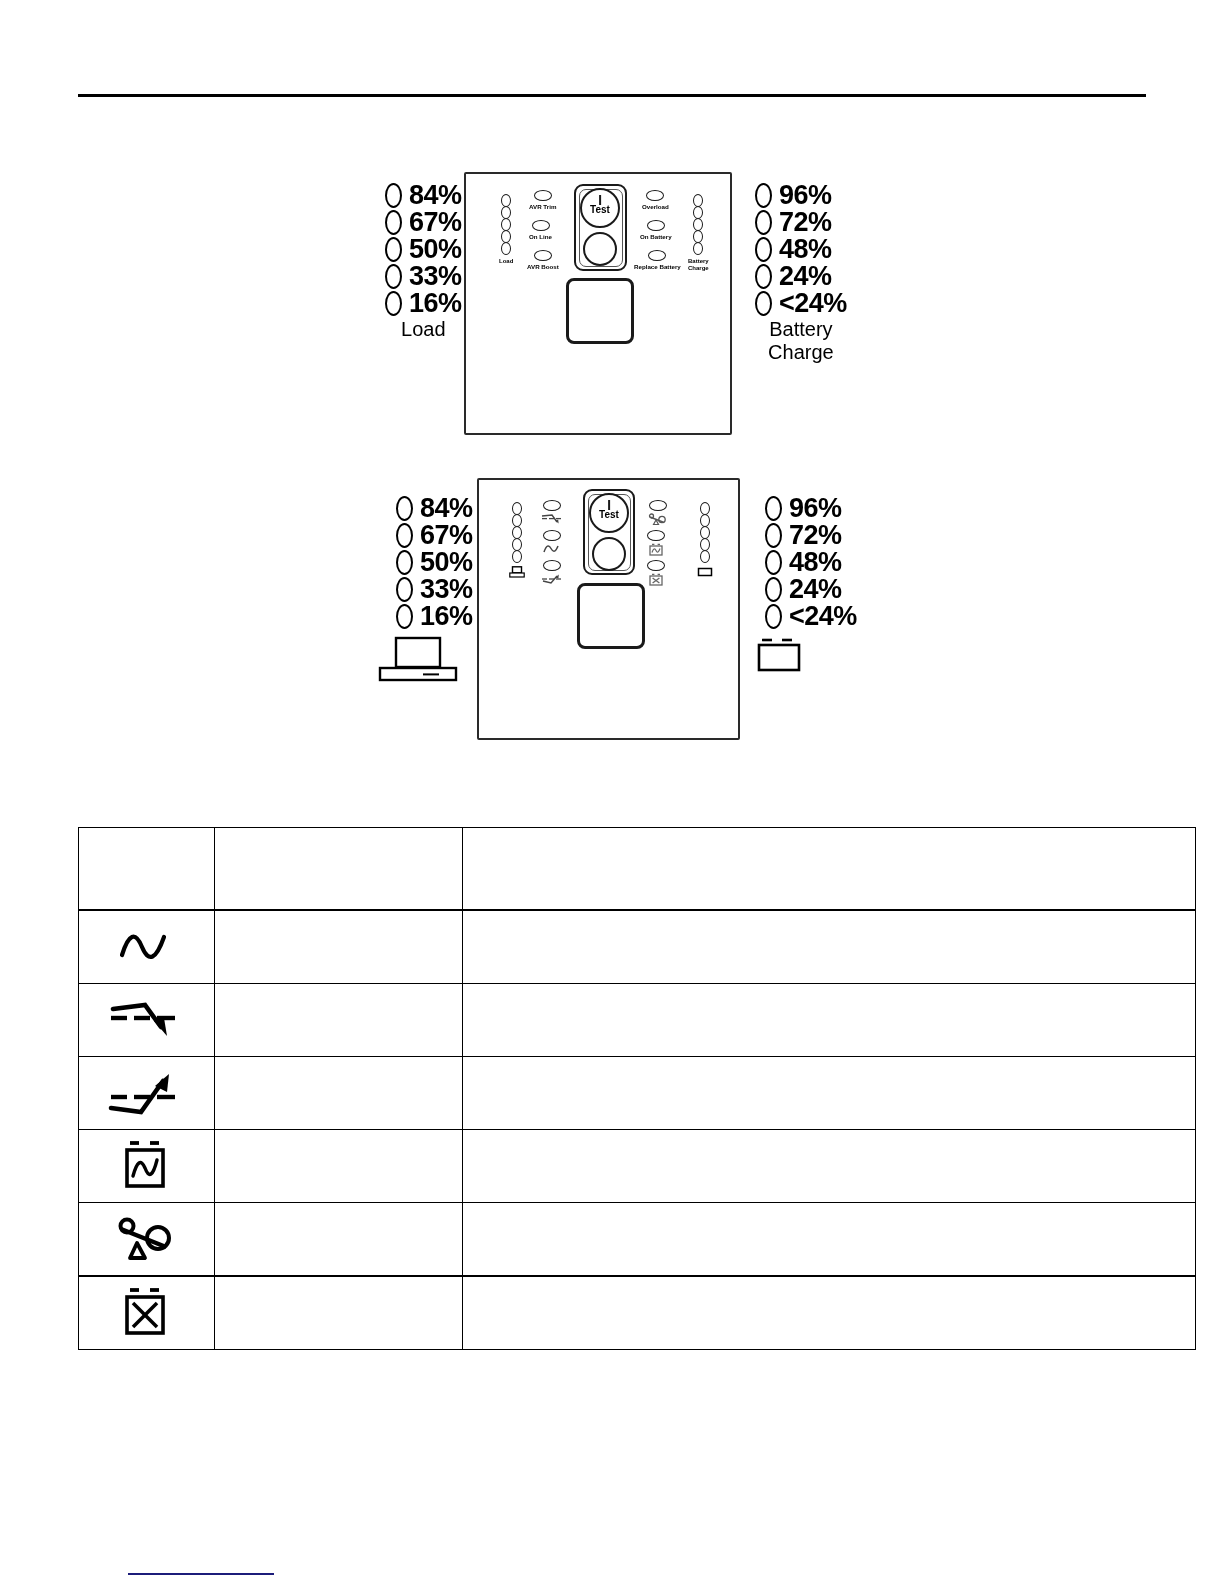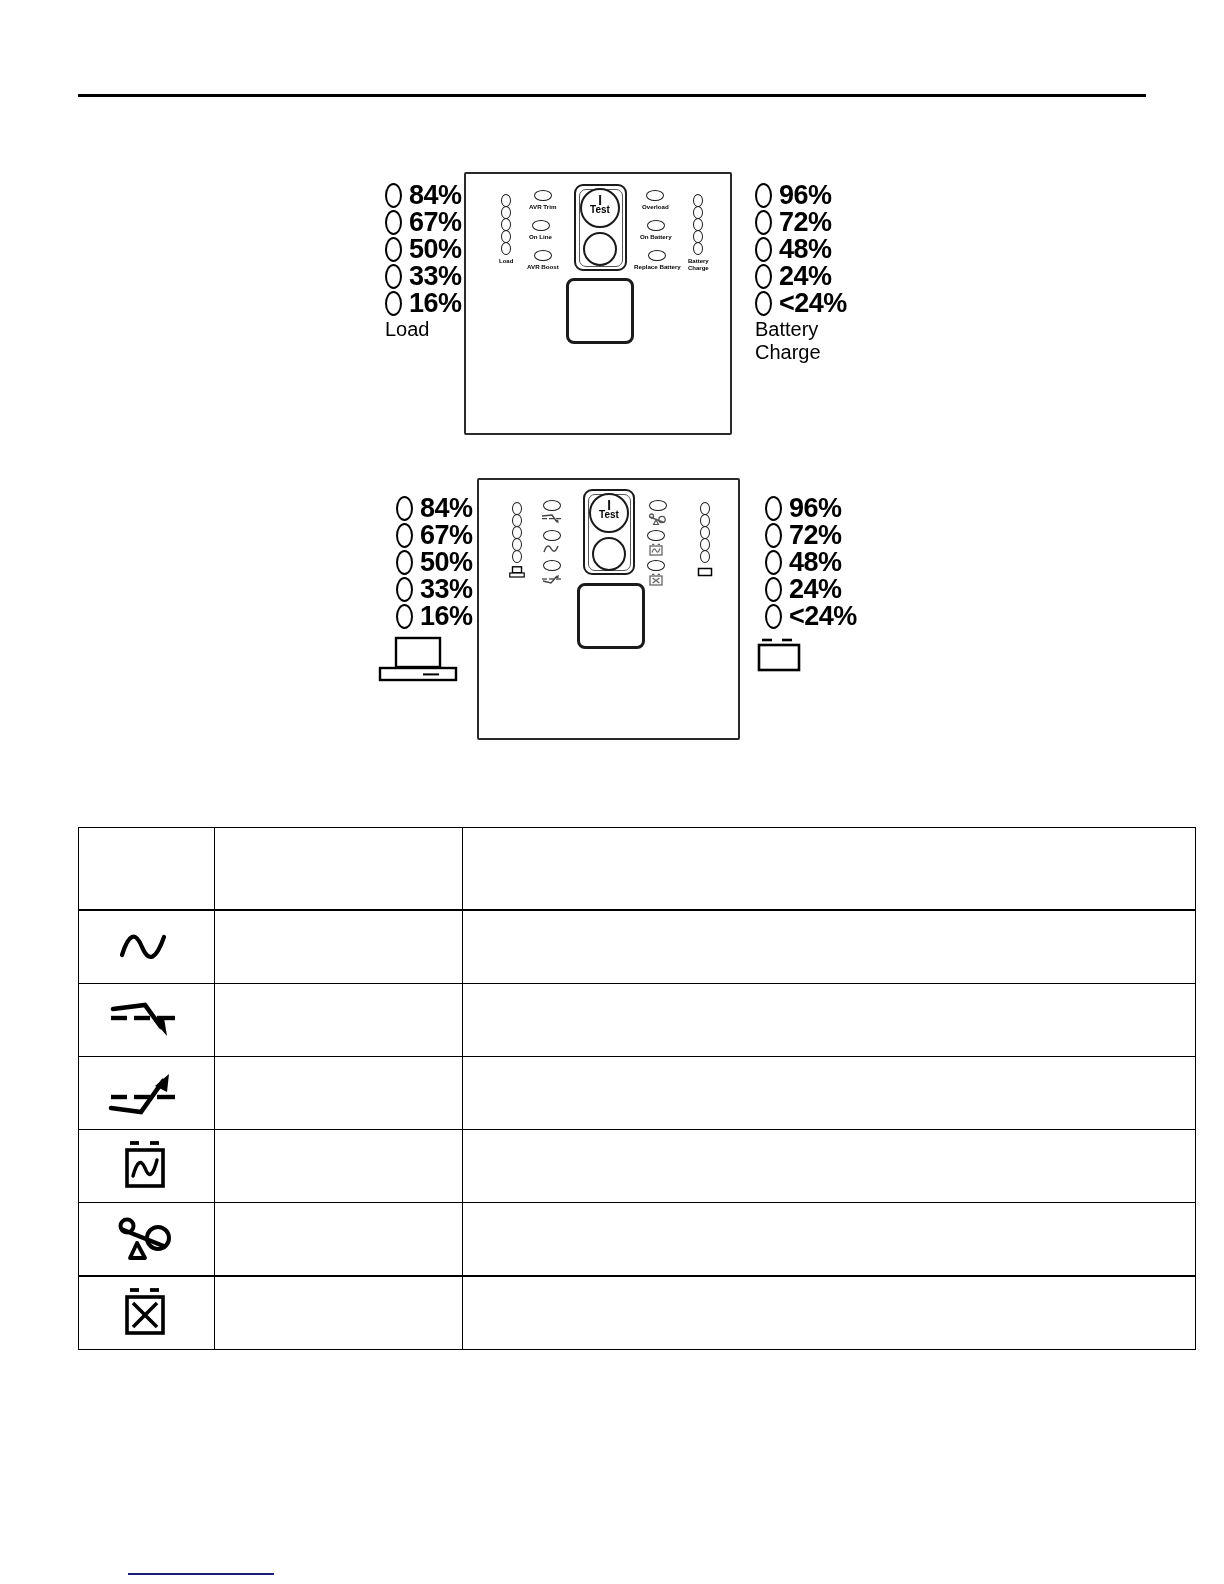--- a/index.html
+++ b/index.html
@@ -15,21 +15,21 @@
     position:absolute;left:78px;top:94px;width:1068px;height:3px;
     background:#000;
   }
   
   .footnote-rule{
     position:absolute;left:128px;top:1573px;width:146px;height:2px;
     background:#1c1c7a;
   }
 
   
-  .abs{position:absolute;}
+  .abs{position:absolute;text-align:center;}
   .led{
     width:17px;height:25px;border:2.4px solid #000;border-radius:50%;
     box-sizing:border-box;background:#fff;
   }
   .pct-row{display:flex;align-items:center;gap:7px;height:26px;margin-bottom:1px;}
   .pct-label{font-size:27px;font-weight:bold;letter-spacing:-0.5px;line-height:1;}
   .grp-label{font-size:20px;line-height:23px;margin-top:2px;}
 
   
   .panel{

